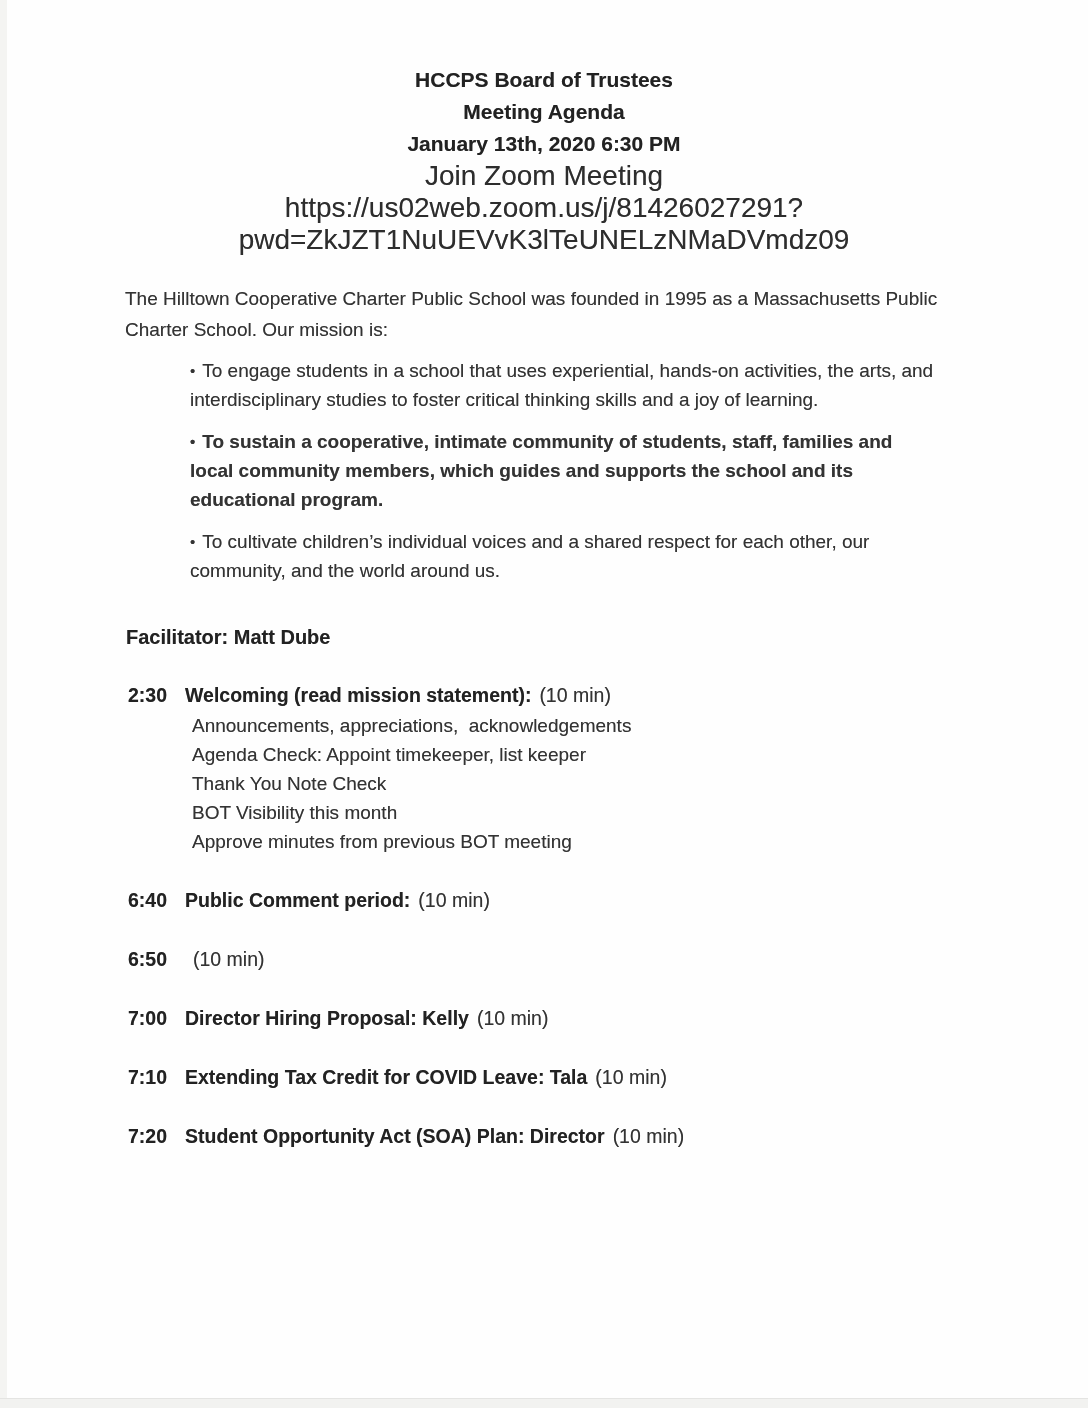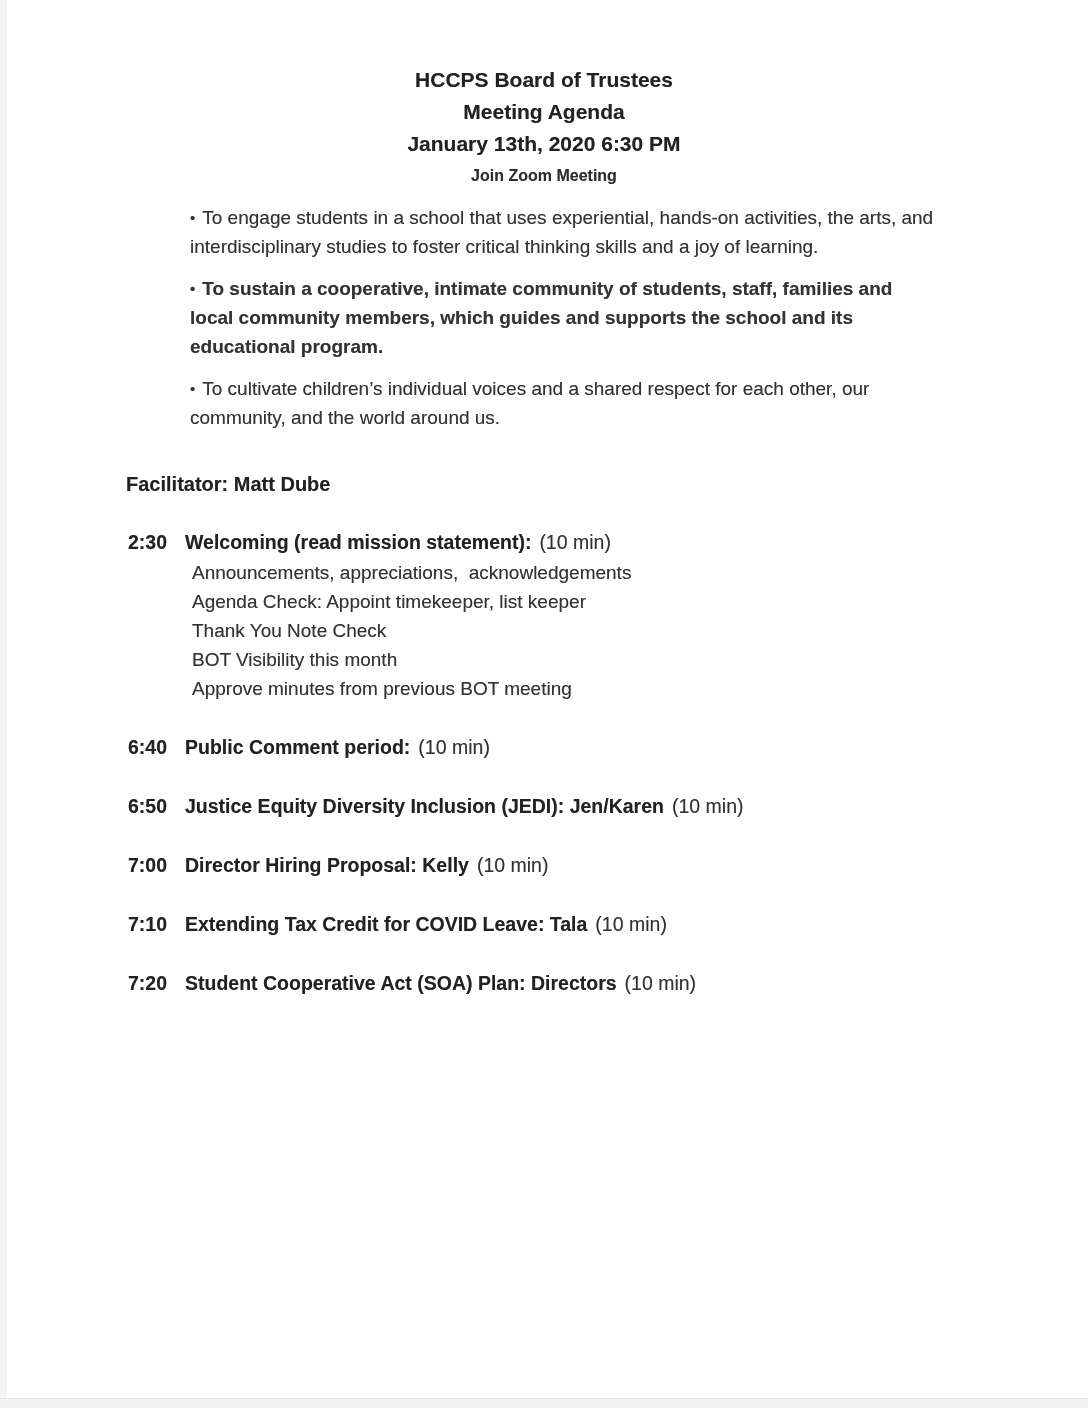--- a/index.html
+++ b/index.html
@@ -51,22 +51,22 @@
   }
   .doc-header .h-line {
     line-height: 32px;
     font-size: 21px;
   }
   .doc-header .h-bold {
     font-weight: bold;
     color: #222222;
   }
   .doc-header .h-reg {
-    font-weight: bold;
-    font-size: 16px;
+    font-weight: normal;
+    font-size: 28px;
     color: #2d2d2d;
   }
 
   
   .intro-paragraph {
     margin: 27px 0 0 125px;
     max-width: 840px;
     font-size: 19px;
     line-height: 31px;
     color: #333333;
@@ -143,22 +143,24 @@
 <div class="page">
   <div class="scan-edge-left"></div>
 
   <div class="content">
 
     <header class="doc-header">
       <div class="h-line h-bold">HCCPS Board of Trustees</div>
       <div class="h-line h-bold">Meeting Agenda</div>
       <div class="h-line h-bold">January 13th, 2020 6:30 PM</div>
       <div class="h-line h-reg">Join Zoom Meeting</div>
+      <div class="h-line h-reg">https://us02web.zoom.us/j/81426027291?pwd=ZkJZT1NuUEVvK3lTeUNELzNMaDVmdz09</div>
     </header>
 
+    <p class="intro-paragraph">The Hilltown Cooperative Charter Public School was founded in 1995 as a Massachusetts Public Charter School. Our mission is:</p>
 
     <div class="bullet-list">
       <div class="bullet-item bw1">
         <span class="bullet-glyph">•</span><span>To engage students in a school that uses experiential, hands-on activities, the arts, and interdisciplinary studies to foster critical thinking skills and a joy of learning.</span>
       </div>
       <div class="bullet-item bw2">
         <span class="bullet-glyph">•</span><span>To sustain a cooperative, intimate community of students, staff, families and local community members, which guides and supports the school and its educational program.</span>
       </div>
       <div class="bullet-item bw3">
         <span class="bullet-glyph">•</span><span>To cultivate children’s individual voices and a shared respect for each other, our community, and the world around us.</span>
@@ -188,21 +190,20 @@
         <div class="agenda-row">
           <span class="agenda-time">6:40</span>
           <span class="agenda-title">Public Comment period:</span>
           <span class="agenda-duration">(10 min)</span>
         </div>
       </div>
 
       <div class="agenda-item">
         <div class="agenda-row">
           <span class="agenda-time">6:50</span>
-          <span class="agenda-title">Justice Equity Diversity Inclusion (JEDI): Jen/Karen</span>
           <span class="agenda-duration">(10 min)</span>
         </div>
       </div>
 
       <div class="agenda-item">
         <div class="agenda-row">
           <span class="agenda-time">7:00</span>
           <span class="agenda-title">Director Hiring Proposal: Kelly</span>
           <span class="agenda-duration">(10 min)</span>
         </div>
@@ -212,21 +213,21 @@
         <div class="agenda-row">
           <span class="agenda-time">7:10</span>
           <span class="agenda-title">Extending Tax Credit for COVID Leave: Tala</span>
           <span class="agenda-duration">(10 min)</span>
         </div>
       </div>
 
       <div class="agenda-item">
         <div class="agenda-row">
           <span class="agenda-time">7:20</span>
-          <span class="agenda-title">Student Cooperative Act (SOA) Plan: Directors</span>
+          <span class="agenda-title">Student Opportunity Act (SOA) Plan: Director</span>
           <span class="agenda-duration">(10 min)</span>
         </div>
       </div>
 
     </div>
   </div>
 
   <div class="scan-edge-bottom"></div>
 </div>
 

